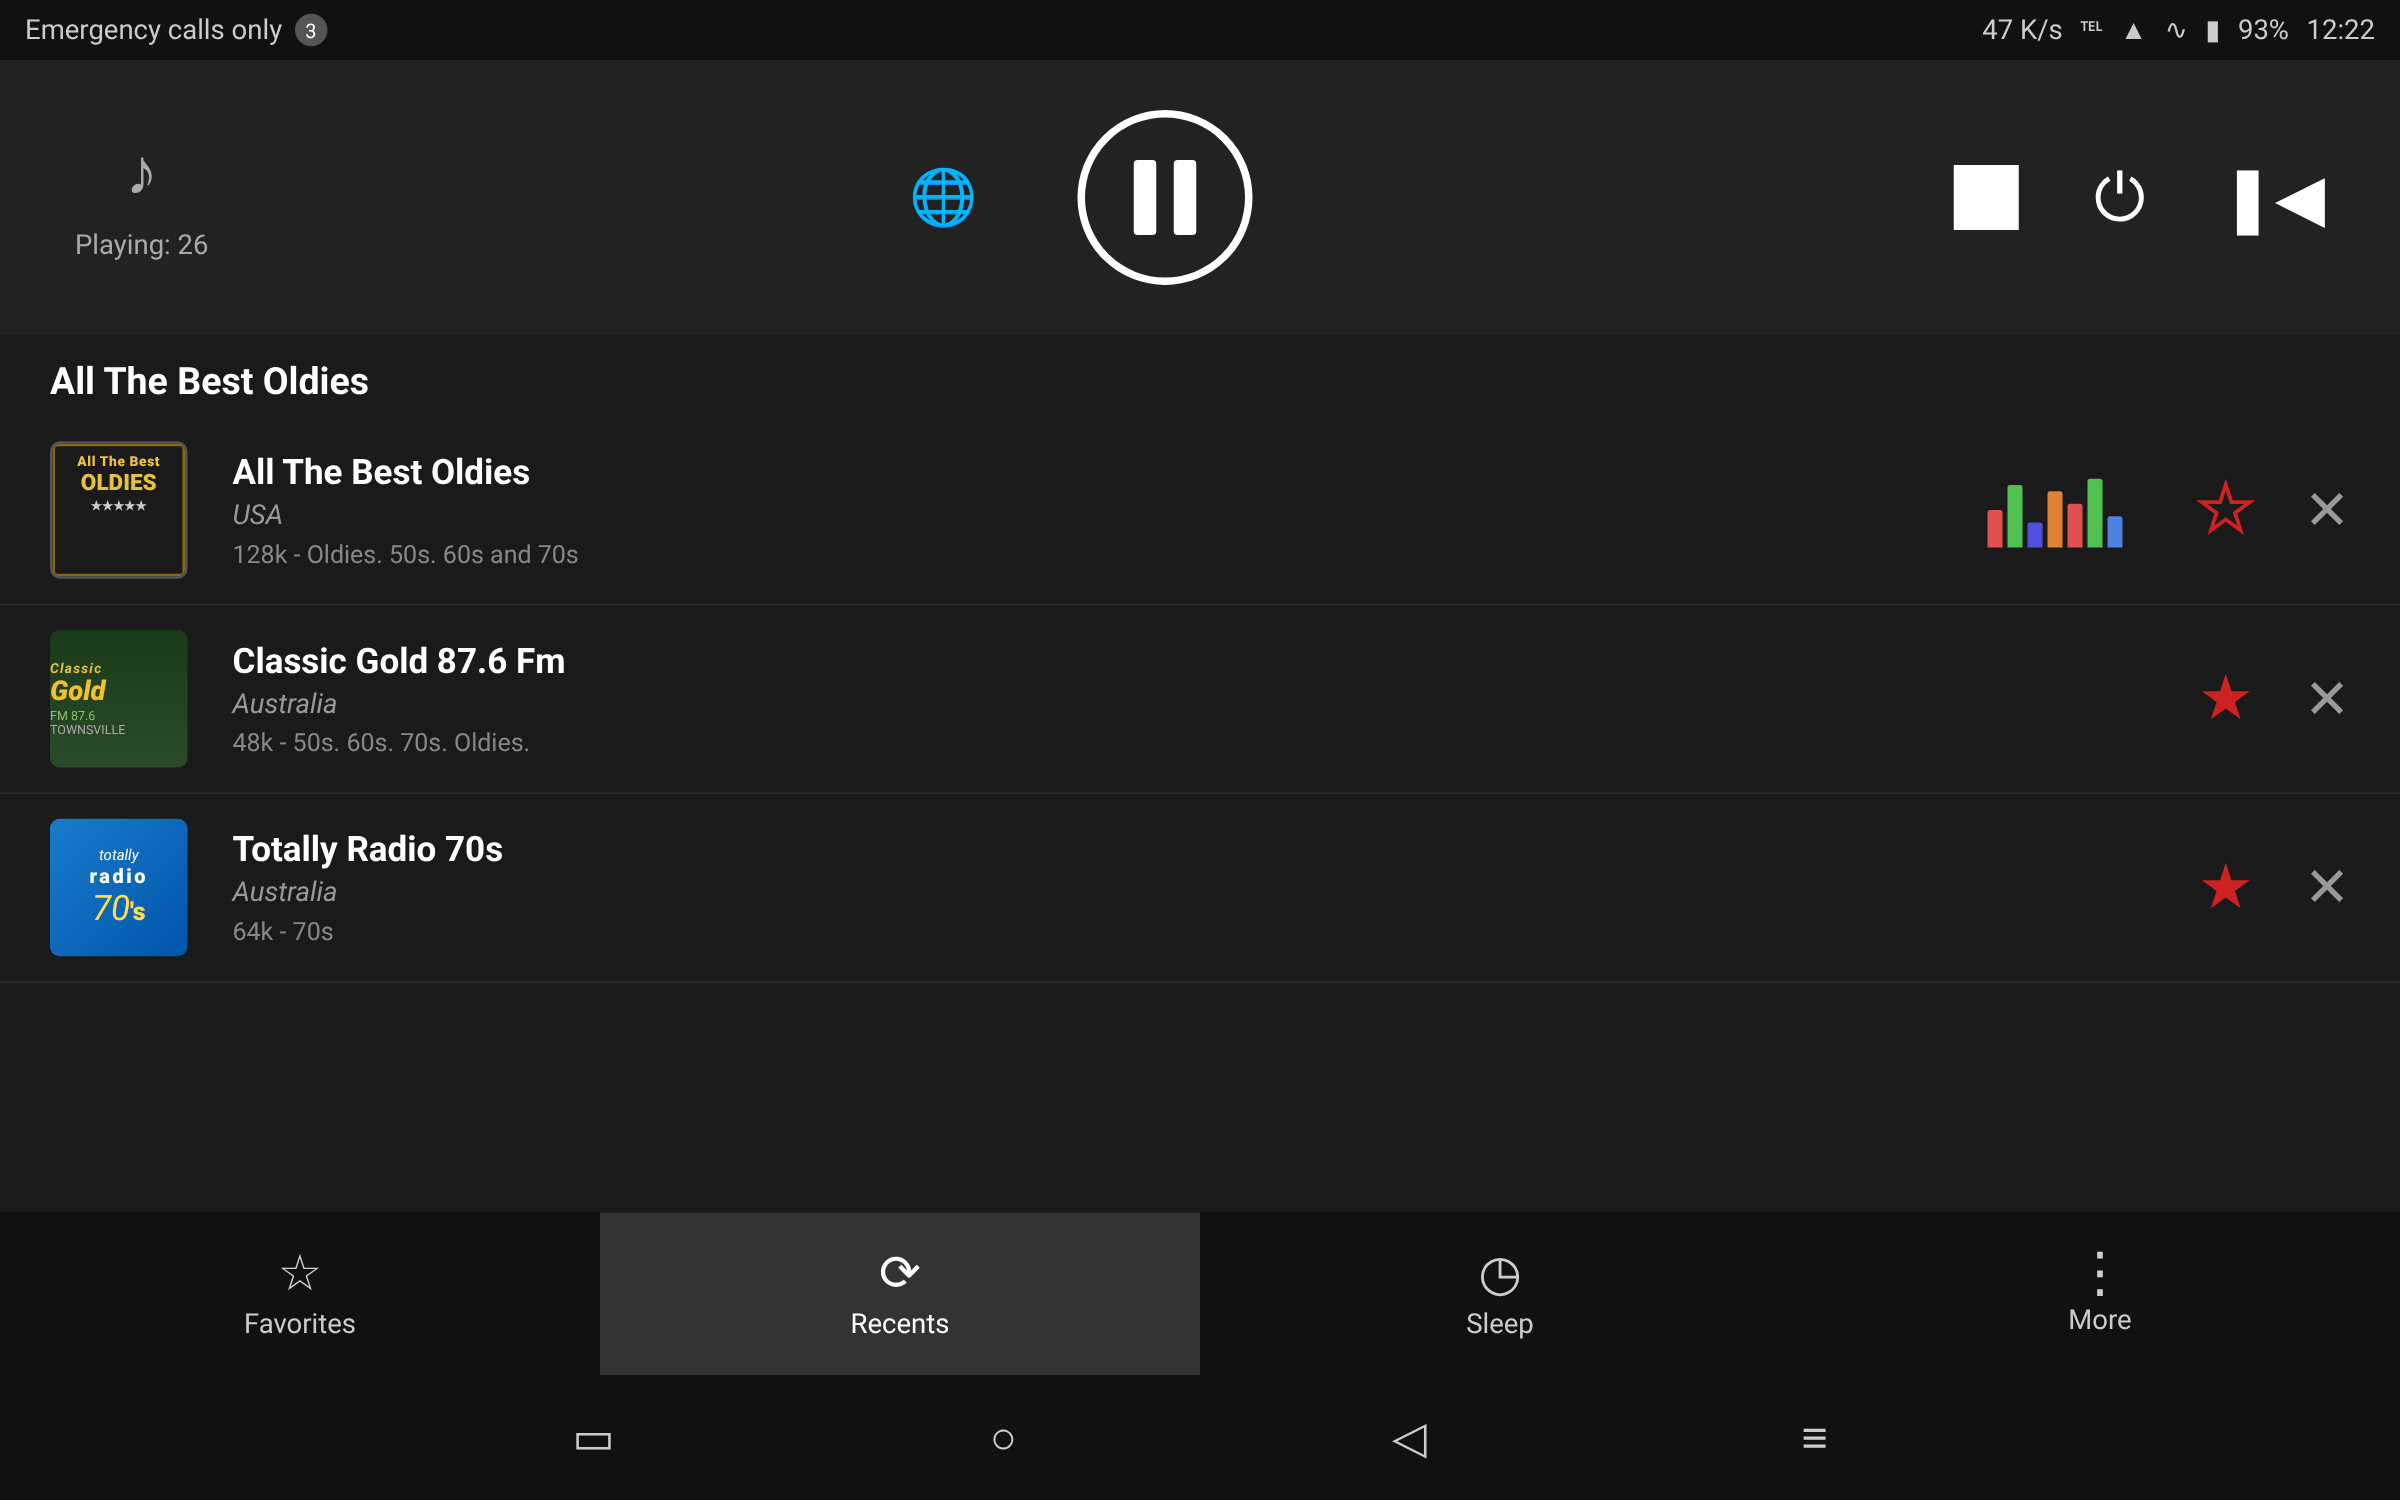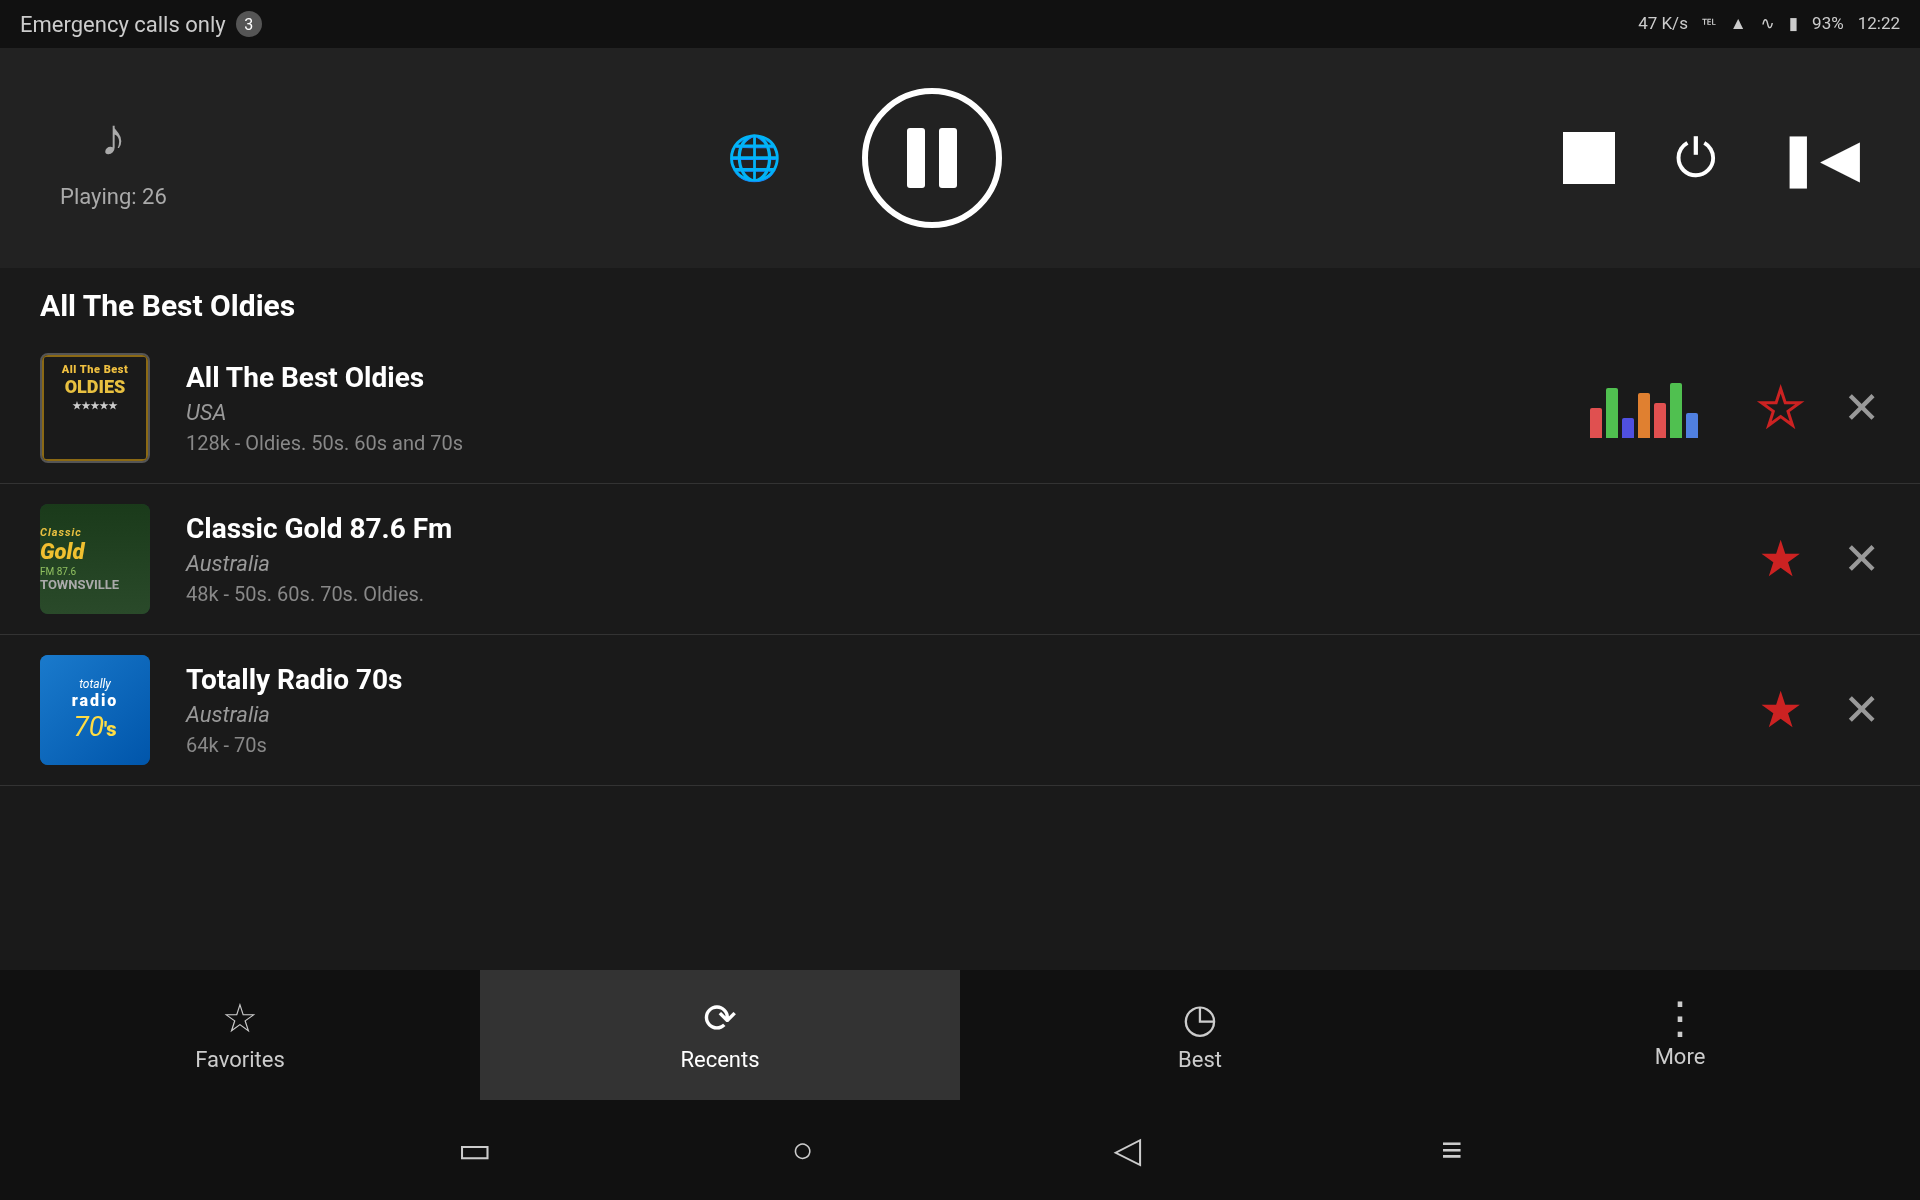--- a/index.html
+++ b/index.html
@@ -18,21 +18,21 @@
       height: 48px;
       background: #111;
       display: flex;
       align-items: center;
       justify-content: space-between;
       padding: 0 20px;
       font-size: 22px;
       color: #ccc;
     }
     .status-left { display: flex; align-items: center; gap: 10px; }
-    .status-right { display: flex; align-items: flex-start; gap: 14px; font-size: 17px; }
+    .status-right { display: flex; align-items: center; gap: 14px; font-size: 22px; }
     .status-badge {
       background: #555;
       color: #fff;
       border-radius: 50%;
       width: 26px; height: 26px;
       display: flex; align-items: center; justify-content: center;
       font-size: 16px;
     }
 
     
@@ -132,21 +132,21 @@
     }
     .thumb-classic-inner {
       width: 100%; height: 100%;
       display: flex; flex-direction: column; align-items: flex-start; justify-content: center;
       background: linear-gradient(180deg, #1a3a1a 0%, #2a4a2a 100%);
       border-radius: 6px;
     }
     .thumb-classic-top { color: #e8c040; font-size: 11px; font-weight: bold; font-style: italic; letter-spacing: 1px; }
     .thumb-classic-gold { color: #f0c030; font-size: 22px; font-weight: 900; font-style: italic; }
     .thumb-classic-fm { color: #90c060; font-size: 10px; margin-top: 2px; }
-    .thumb-classic-town { color: #aaa; font-size: 13px; font-weight: bold; }
+    .thumb-classic-town { color: #aaa; font-size: 10px; }
 
     
     .thumb-70s {
       background: linear-gradient(135deg, #1a6aaa 0%, #0a4a88 100%);
       border-radius: 8px;
       align-items: flex-end;
     }
     .thumb-70s-inner {
       width: 100%; height: 100%;
       display: flex; flex-direction: column; align-items: center; justify-content: center;
@@ -364,21 +364,21 @@
   <div class="nav-item">
     <span class="nav-icon" style="font-size:40px; color:#ccc;">☆</span>
     <span>Favorites</span>
   </div>
   <div class="nav-item active">
     <span class="nav-icon" style="font-size:40px; color:#fff;">⟳</span>
     <span>Recents</span>
   </div>
   <div class="nav-item">
     <span class="nav-icon" style="font-size:40px; color:#ccc;">◷</span>
-    <span>Best</span>
+    <span>Sleep</span>
   </div>
   <div class="nav-item">
     <span class="nav-icon" style="font-size:44px; color:#ccc; line-height:0.8;">⋮</span>
     <span>More</span>
   </div>
 </div>
 
 <div class="system-bar">
   <span class="sys-btn">▭</span>
   <span class="sys-btn">○</span>

